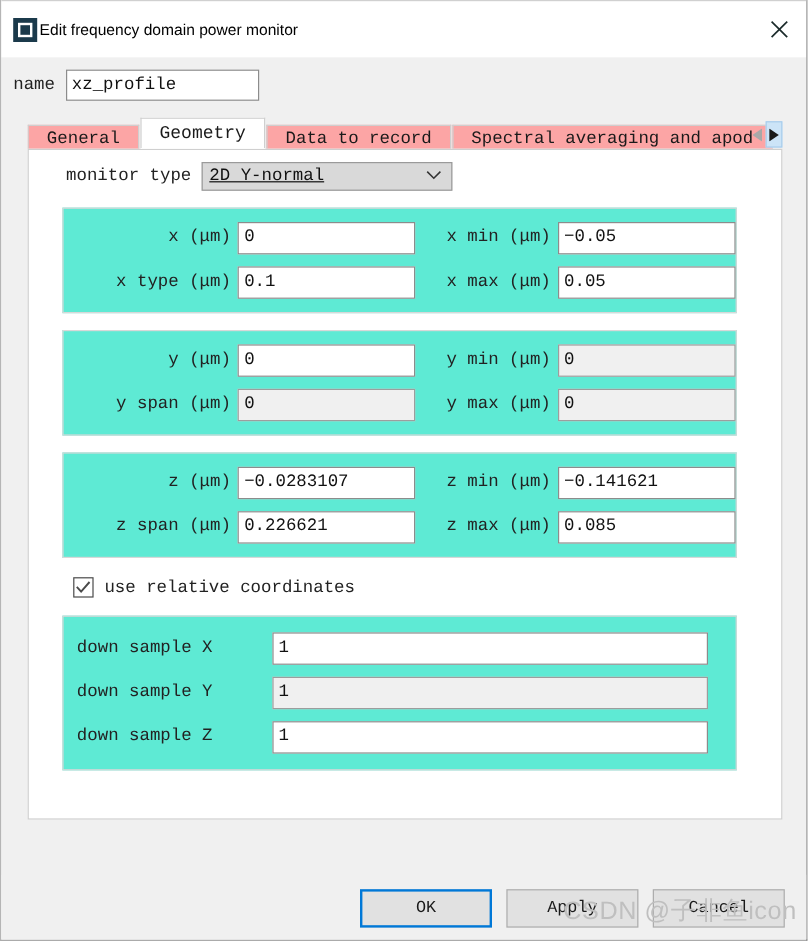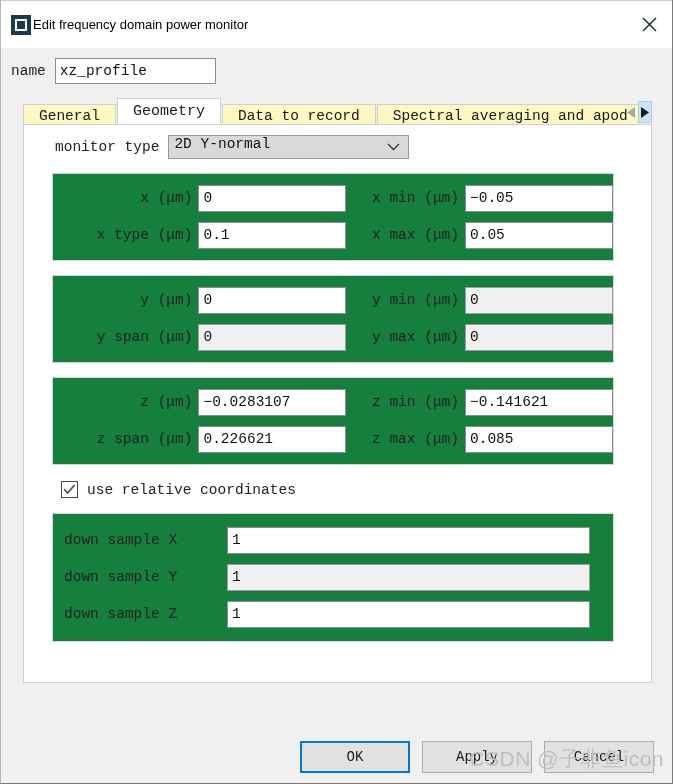--- a/index.html
+++ b/index.html
@@ -114,21 +114,21 @@
     align-items: flex-end;
     height: 26px;
     overflow: hidden;
     position: relative;
   }
   .tab {
     height: 23px;
     line-height: 23px;
     padding: 0 15px;
     box-sizing: border-box;
-    background: #fef9c3;
+    background: #fca5a5;
     border: 1px solid #cfcfcf;
     border-bottom: none;
     font-size: 14.5px;
     color: #1a1a1a;
     white-space: nowrap;
     margin-right: 1px;
     position: relative;
     top: 3px;
   }
   .tab.active {
@@ -177,46 +177,47 @@
     display: flex;
     align-items: center;
     padding: 10px 0 0 31px;
   }
   .monitor-label {
     font-size: 14.5px;
     color: #222;
     margin-right: 9px;
   }
   .select {
-    width: 241px;
+    width: 209px;
     height: 24px;
     box-sizing: border-box;
     background: #d9d9d9;
     border: 1px solid #9a9a9a;
     display: flex;
-    align-items: flex-start;
+    align-items: center;
     font-size: 14.5px;
     color: #111;
     padding: 0 5px;
     position: relative;
+    text-decoration: underline;
   }
   .select .chev {
     position: absolute;
     right: 8px;
     top: 50%;
     transform: translateY(-50%);
   }
 
   
   .group {
     margin: 14px 0 0 28px;
     width: 562px;
     box-sizing: border-box;
     border: 1px solid #d8d8d8;
-    background: #15803d;
+    background: #5eead4;
     padding: 9px 0 10px 0;
   }
   .field-row {
     display: flex;
     align-items: center;
     height: 30px;
     margin: 0 0 0 0;
     padding-left: 3px;
   }
   .field-row + .field-row { margin-top: 7px; }

